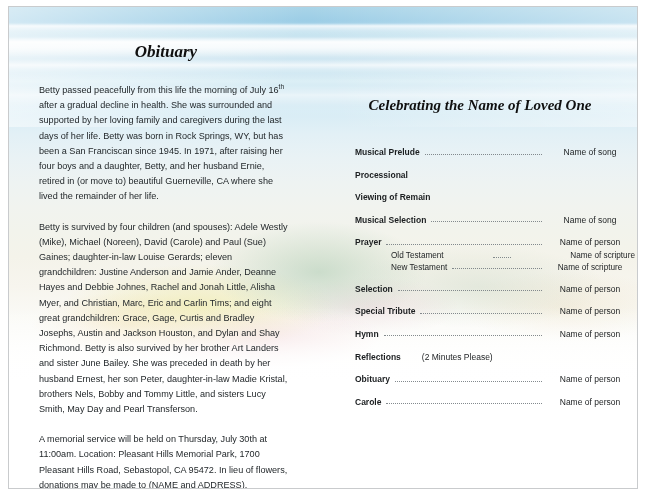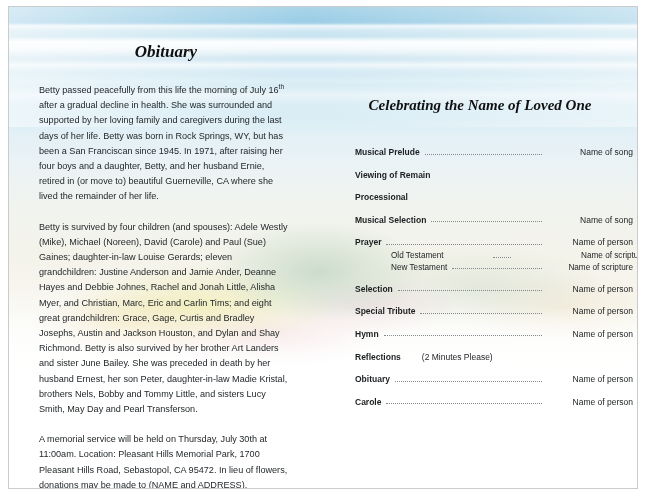--- a/index.html
+++ b/index.html
@@ -199,21 +199,21 @@
     opacity: .95;
   }
 
   .row-value {
     flex: 0 0 auto;
     font-weight: normal;
   }
   .value-col {
     
     min-width: 86px;
-    text-align: right;
+    text-align: center;
   }
 </style>
 </head>
 <body>
 
 <div id="program-page">
 
   <div class="bg-layer bg-base"></div>
   <div class="bg-layer bg-haze"></div>
   <div class="bg-layer bg-foam"></div>
@@ -234,22 +234,22 @@
 
     <div class="column" id="right-column">
       <div class="section-title" id="service-title">Celebrating the Name of Loved One</div>
 
       <div id="service-list">
           <div class="service-row">
             <span class="row-label">Musical Prelude</span>
             <span class="leader"></span>
             <span class="row-value value-col">Name of song</span>
           </div>
+          <div class="service-row no-leader"><span class="row-label">Processional</span></div>
           <div class="service-row no-leader"><span class="row-label">Viewing of Remain</span></div>
-          <div class="service-row no-leader"><span class="row-label">Processional</span></div>
           <div class="service-row">
             <span class="row-label">Musical Selection</span>
             <span class="leader"></span>
             <span class="row-value value-col">Name of song</span>
           </div>
           <div class="service-row">
             <span class="row-label">Prayer</span>
             <span class="leader"></span>
             <span class="row-value value-col">Name of person</span>
           </div>

